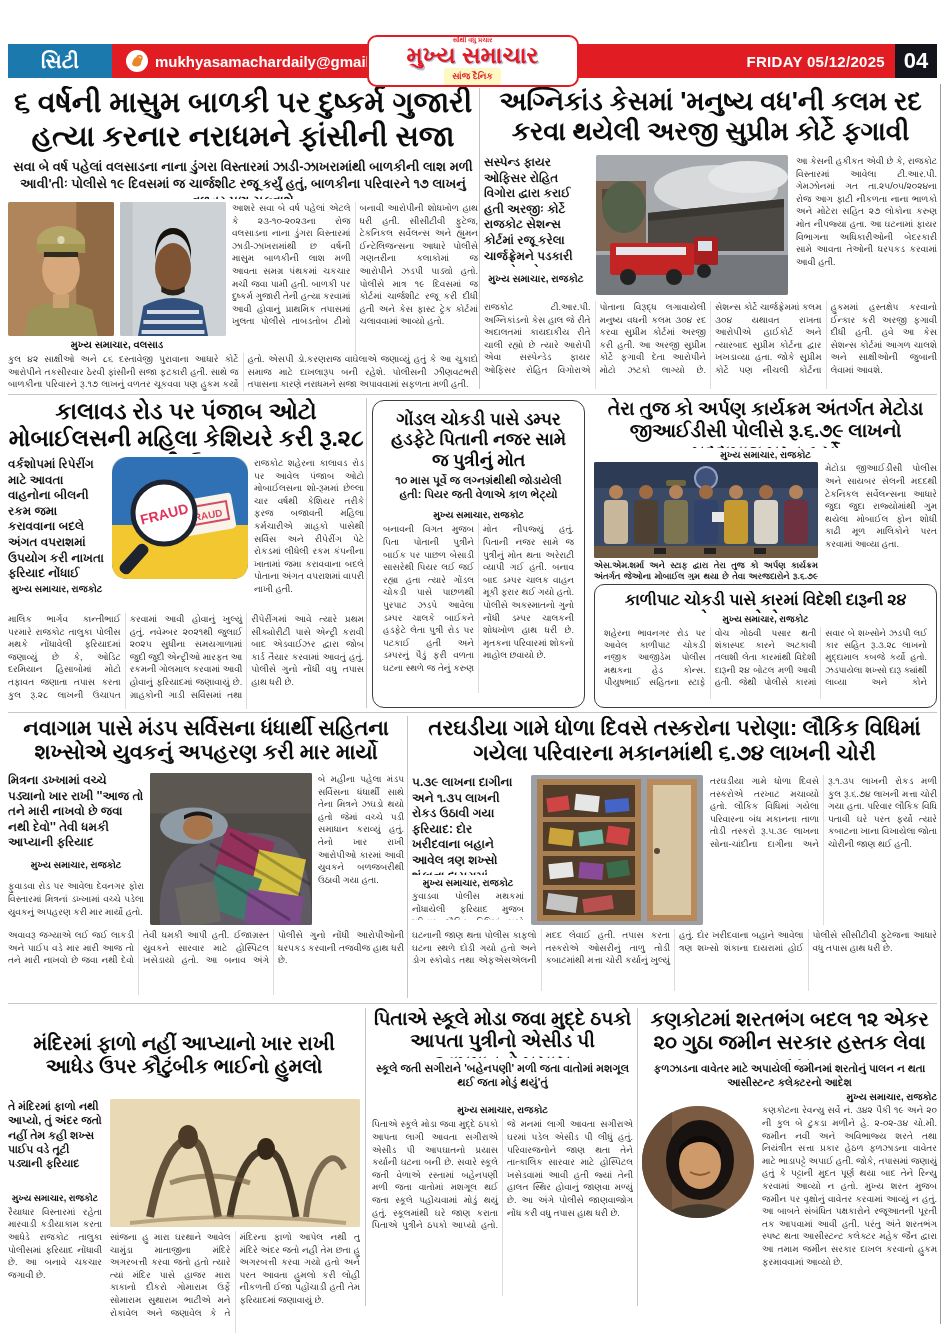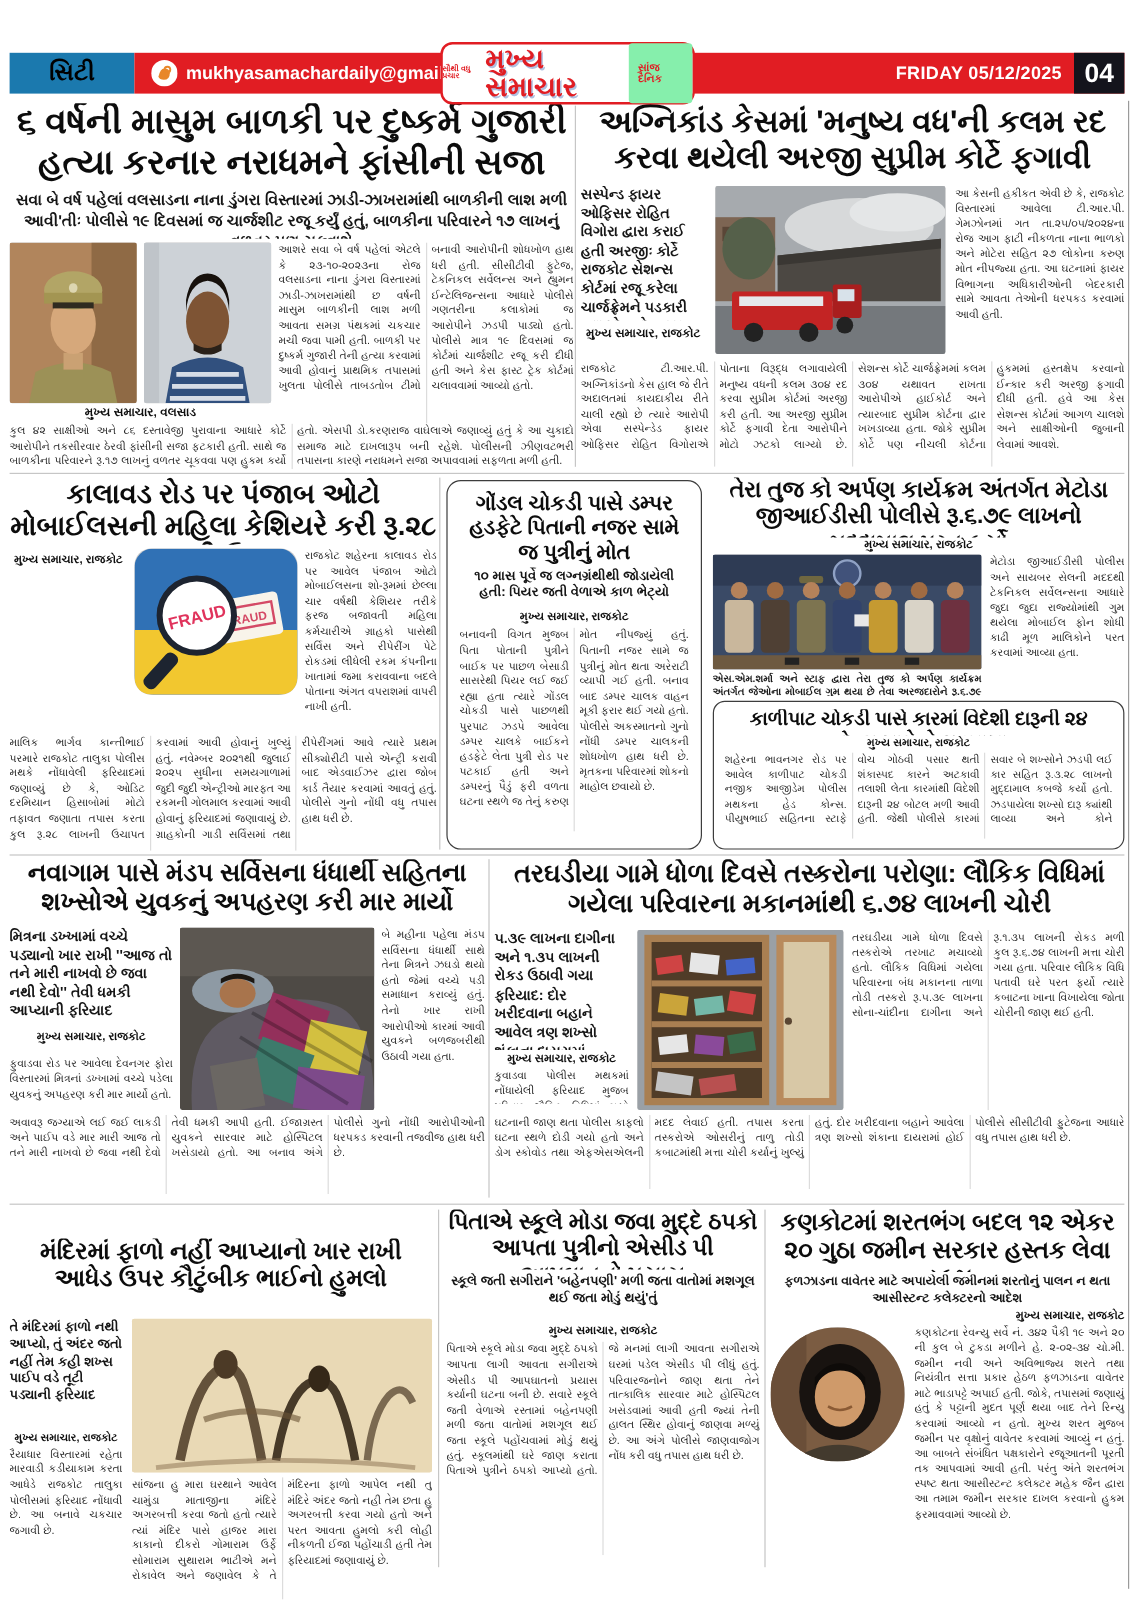--- a/index.html
+++ b/index.html
@@ -13,29 +13,29 @@
 .c2{column-count:2;column-gap:9px;column-rule:1px solid #dcdcdc}
 .c3{column-count:3;column-gap:9px;column-rule:1px solid #dcdcdc}
 .c4{column-count:4;column-gap:9px;column-rule:1px solid #dcdcdc}
 .box{border:1.5px solid #3d3d3d;border-radius:12px}
 .ph{overflow:hidden;background:#ccc;border-radius:2px}
 .ph svg{display:block;width:100%;height:100%}
 .cap{font-size:8.5px;font-weight:700;line-height:1.3;color:#1d1d1d;text-align:justify;overflow:hidden}
 .vr{position:absolute;width:1px;background:#c6c6c6}
 .hr{position:absolute;height:1px;background:#c6c6c6}
 
-.sec-badge{position:absolute;left:8px;top:44px;width:104px;height:34px;background:#1b79ae;color:#000000;font-size:20px;font-weight:800;display:flex;align-items:center;justify-content:center}
+.sec-badge{position:absolute;left:8px;top:44px;width:104px;height:34px;background:#1b79ae;color:#ffffff;font-size:20px;font-weight:800;display:flex;align-items:center;justify-content:center}
 .red-bar{position:absolute;left:112px;top:44px;width:825px;height:34px;background:#e11d23;display:flex;align-items:center;padding-left:14px}
 .email{color:#fff;font-size:15px;font-weight:600;margin-left:7px}
 .dateline{color:#fff;font-size:15px;font-weight:800;letter-spacing:.3px;margin-left:auto;margin-right:52px}
 .pagebox{position:absolute;right:0;top:0;width:42px;height:34px;background:#14141c;color:#fff;font-size:22px;font-weight:800;display:flex;align-items:center;justify-content:center}
-.logo{position:absolute;left:50%;transform:translateX(-50%);top:35px;width:212px;height:52px;background:#fff;border:2px solid #e11d23;border-radius:10px;z-index:5;display:flex;flex-direction:row;align-items:center;justify-content:center;line-height:1}
+.logo{position:absolute;left:50%;transform:translateX(-50%);top:35px;width:212px;height:52px;background:#fff;border:2px solid #e11d23;border-radius:10px;z-index:5;display:flex;flex-direction:column;align-items:center;justify-content:center;line-height:1}
 .logo .tiny{font-size:6.5px;color:#e11d23;font-weight:700}
 .logo .main{font-size:23px;font-weight:800;color:#e11d23;text-shadow:1.3px 1.3px 0 #aebfe0;margin:1px 0}
-.logo .tag{font-size:9px;color:#e11d23;font-weight:700;background:#86efac;padding:16px 8px;border-radius:3px}
+.logo .tag{font-size:9px;color:#e11d23;font-weight:700;background:#fef9c3;padding:4px 8px;border-radius:3px}
 </style>
 </head>
 <body>
 
 <div class="sec-badge">સિટી</div>
 <div class="red-bar">
   <span style="display:inline-flex">
     <svg width="22" height="22">
         <circle cx="11" cy="11" r="11" fill="#fff"></circle>
         <path d="M6 14 q1.5 -7 5 -7 q4.5 0 4.5 4 q0 5.5 -5 5.5 q-3.5 0 -4.5 -2.5 Z" fill="#e8872a"></path>
@@ -122,20 +122,21 @@
     </div>
     <div class="bd" style="flex:1;height:142px">આ કેસની હકીકત એવી છે કે, રાજકોટ વિસ્તારમાં આવેલા ટી.આર.પી. ગેમઝોનમાં ગત તા.૨૫/૦૫/૨૦૨૪ના રોજ આગ ફાટી નીકળતા નાના ભાળકો અને મોટેરા સહિત ૨૭ લોકોના કરુણ મોત નીપજ્યા હતા. આ ઘટનામાં ફાયર વિભાગના અધિકારીઓની બેદરકારી સામે આવતા તેઓની ધરપકડ કરવામાં આવી હતી.</div>
   </div>
   <div class="bd c4" style="height:88px;margin-top:4px">રાજકોટ ટી.આર.પી. અગ્નિકાંડનો કેસ હાલ જે રીતે અદાલતમાં કાયદાકીય રીતે ચાલી રહ્યો છે ત્યારે આરોપી એવા સસ્પેન્ડેડ ફાયર ઓફિસર રોહિત વિગોરાએ પોતાના વિરૂદ્ધ લગાવાયેલી મનુષ્ય વધની કલમ ૩૦૪ રદ કરવા સુપ્રીમ કોર્ટમાં અરજી કરી હતી. આ અરજી સુપ્રીમ કોર્ટે ફગાવી દેતા આરોપીને મોટો ઝટકો લાગ્યો છે. સેશન્સ કોર્ટે ચાર્જફ્રેમમાં કલમ ૩૦૪ યથાવત રાખતા આરોપીએ હાઈકોર્ટ અને ત્યારબાદ સુપ્રીમ કોર્ટના દ્વાર ખખડાવ્યા હતા. જોકે સુપ્રીમ કોર્ટે પણ નીચલી કોર્ટના હુકમમાં હસ્તક્ષેપ કરવાનો ઈન્કાર કરી અરજી ફગાવી દીધી હતી. હવે આ કેસ સેશન્સ કોર્ટમાં આગળ ચાલશે અને સાક્ષીઓની જુબાની લેવામાં આવશે.</div>
 </div>
 
 <div class="abs" style="left:8px;top:398px;width:356px;height:312px">
   <div class="hl" style="font-size:23px;height:56px">કાલાવડ રોડ પર પંજાબ ઓટો મોબાઈલસની મહિલા કેશિયરે કરી રૂ.૨૮ લાખની ઉચાપત</div>
   <div style="display:flex;gap:6px;margin-top:3px;height:152px">
     <div style="width:98px">
+      <div class="deck" style="font-size:12px;height:122px">વર્કશોપમાં રિપેરીંગ માટે આવતા વાહનોના બીલની રકમ જમા કરાવવાના બદલે અંગત વપરાશમાં ઉપયોગ કરી નાખતા ફરિયાદ નોંધાઈ</div>
       <div class="by" style="margin-top:4px;font-size:9.5px">મુખ્ય સમાચાર, રાજકોટ</div>
     </div>
     <div class="ph" style="width:136px;height:122px;border-radius:14px">
       <svg viewBox="0 0 136 122" preserveAspectRatio="none">
           <rect width="136" height="122" rx="16" fill="#3071b5"></rect>
           <path d="M0 68 L136 68 L136 106 Q136 122 120 122 L16 122 Q0 122 0 106 Z" fill="#f2c72f"></path>
           <rect x="64" y="40" width="58" height="36" rx="4" fill="#f8f4ea" transform="rotate(-10 93 58)"></rect>
           <rect x="70" y="48" width="46" height="18" fill="none" stroke="#d44a66" stroke-width="2" transform="rotate(-10 93 58)"></rect>
           <text x="93" y="62" text-anchor="middle" font-size="10" font-weight="bold" fill="#d44a66" transform="rotate(-10 93 58)">FRAUD</text>
           <rect x="16" y="84" width="12" height="36" rx="5" fill="#1d2430" transform="rotate(42 22 102)"></rect>

